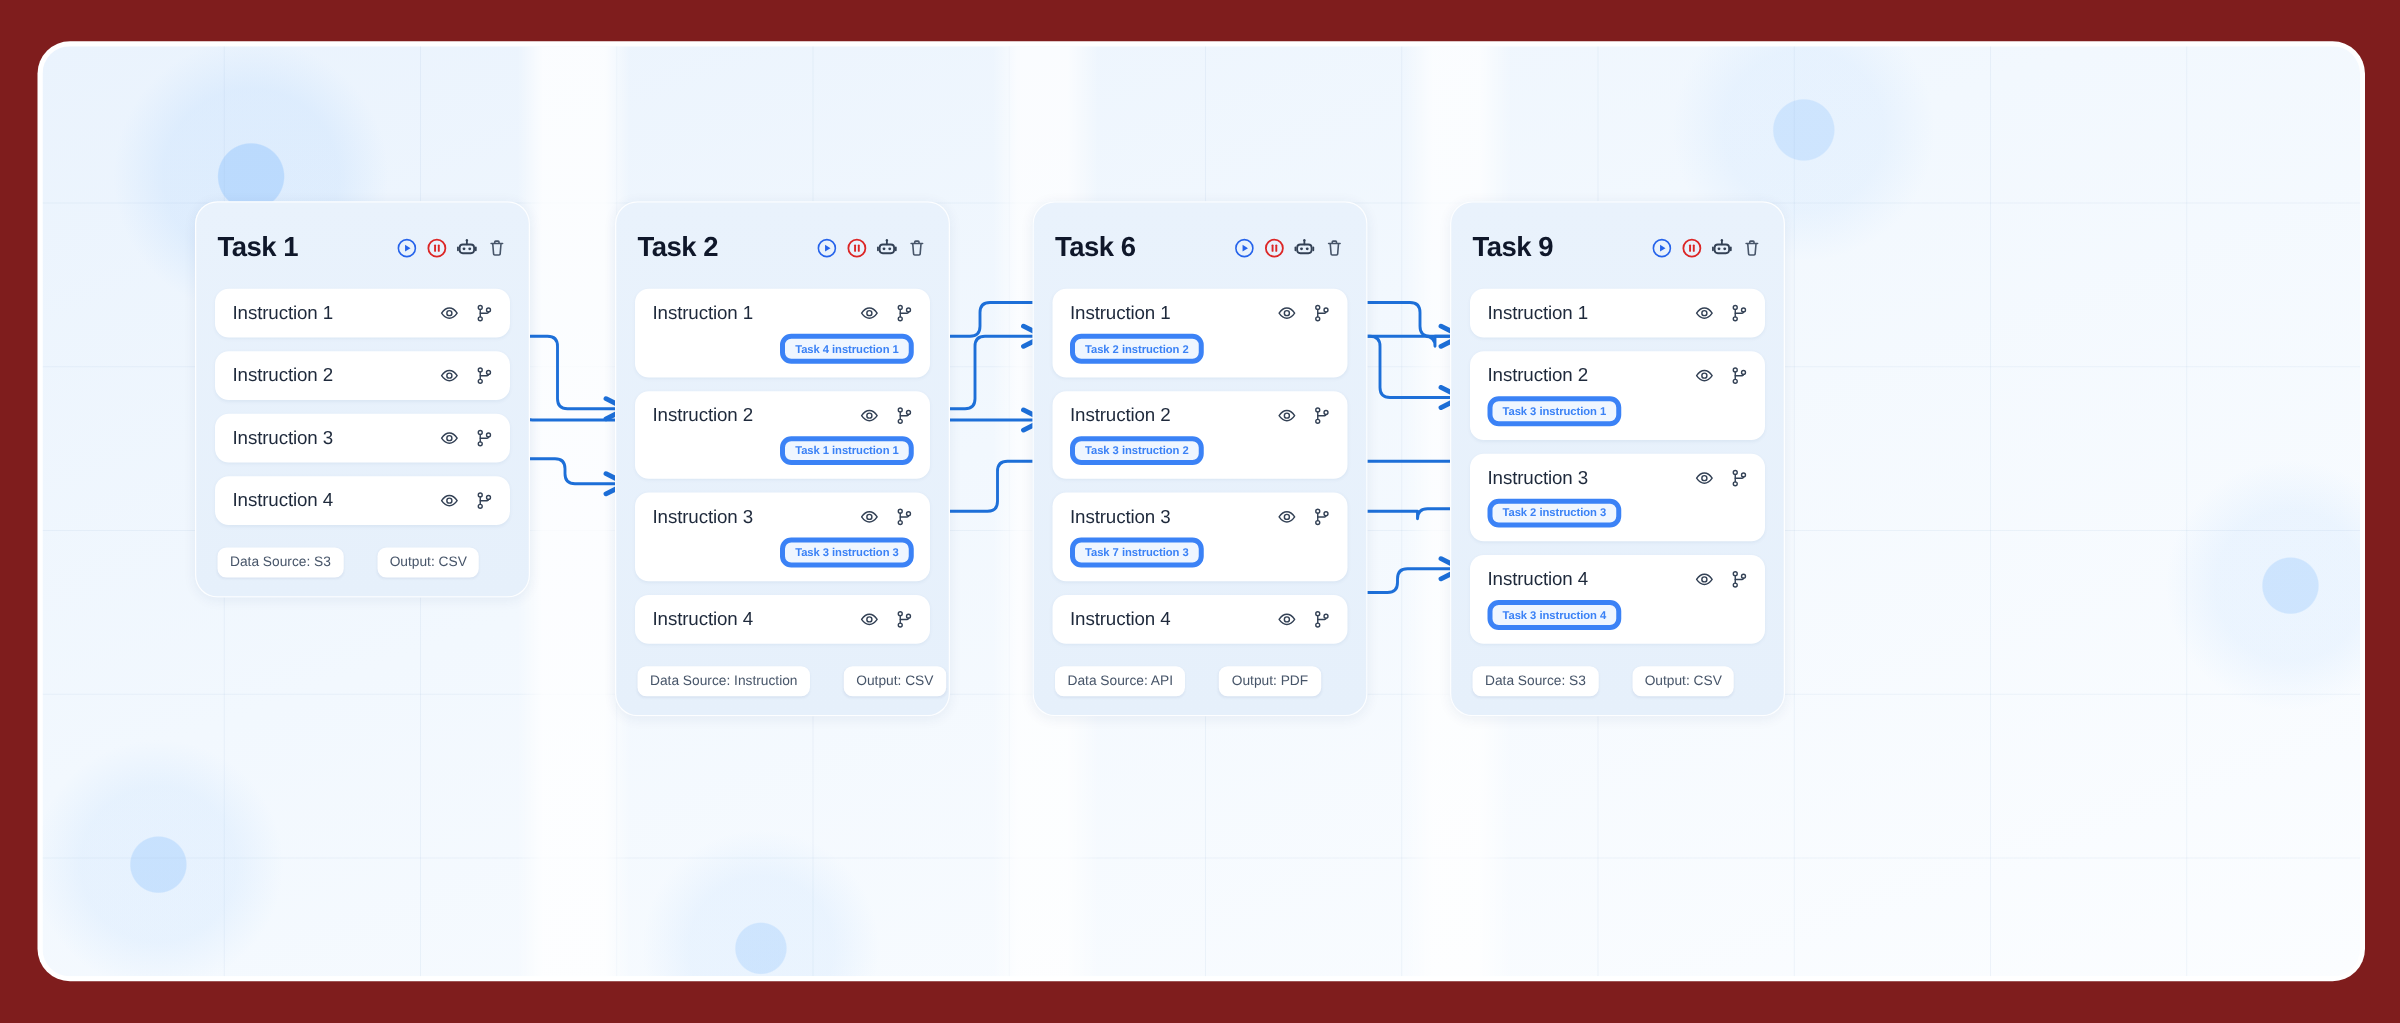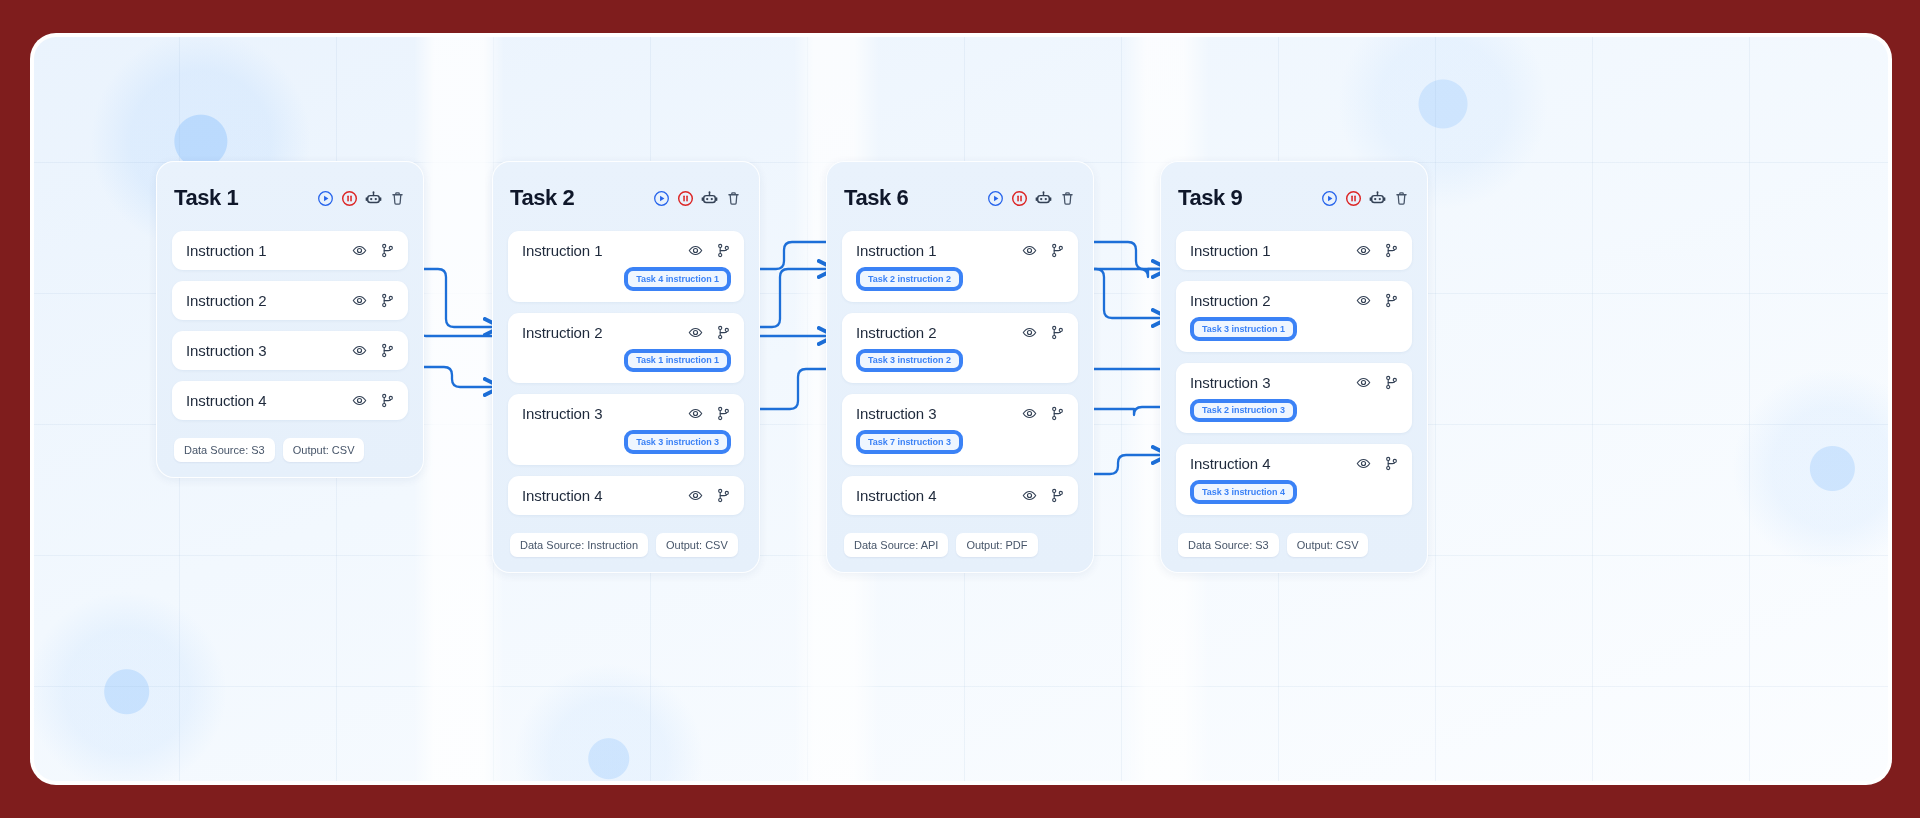--- a/index.html
+++ b/index.html
@@ -168,21 +168,21 @@
     border: 4px solid #3b82f6;
     border-radius: 9px;
     padding: 2.5px 8px 3px 8px;
     letter-spacing: -0.05px;
     white-space: nowrap;
   }
 
   
   .task-footer {
     display: flex;
-    gap: 8px;
+    gap: 27px;
     margin-top: 18px;
     padding-left: 2px;
   }
 
   .footer-tag {
     background: #ffffff;
     border-radius: 7px;
     padding: 6px 10px;
     font-size: 11px;
     color: #475569;

